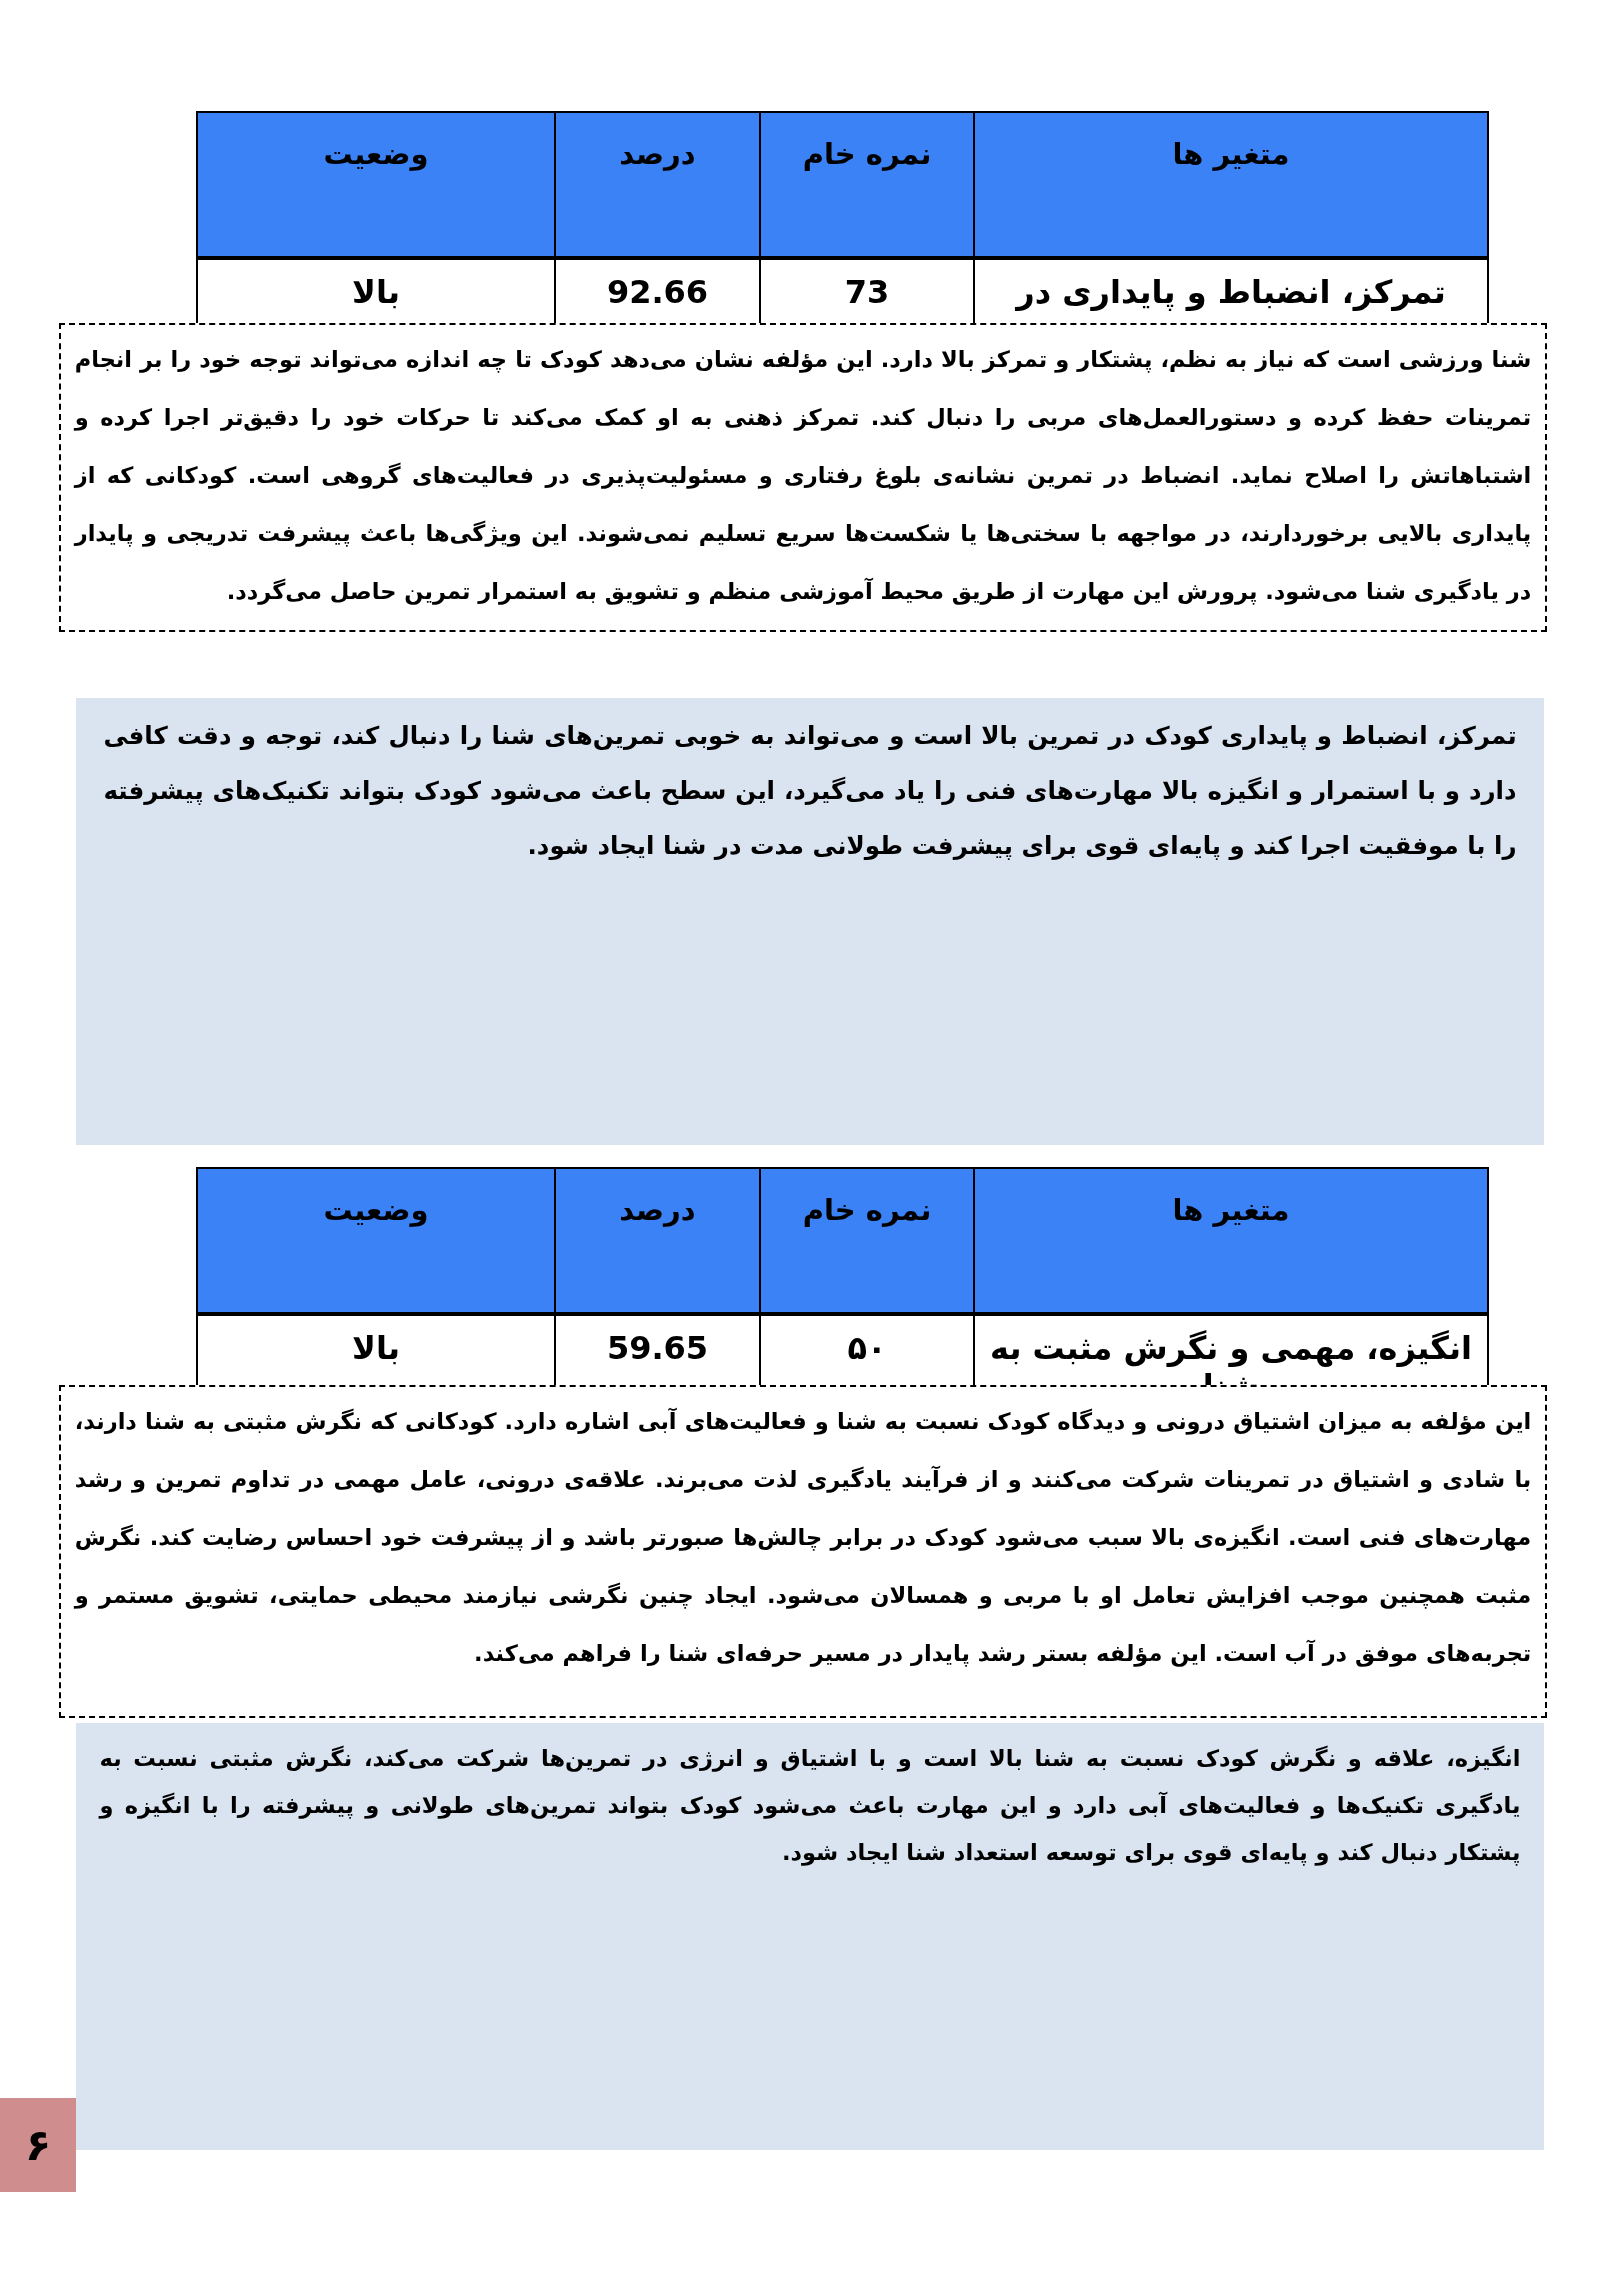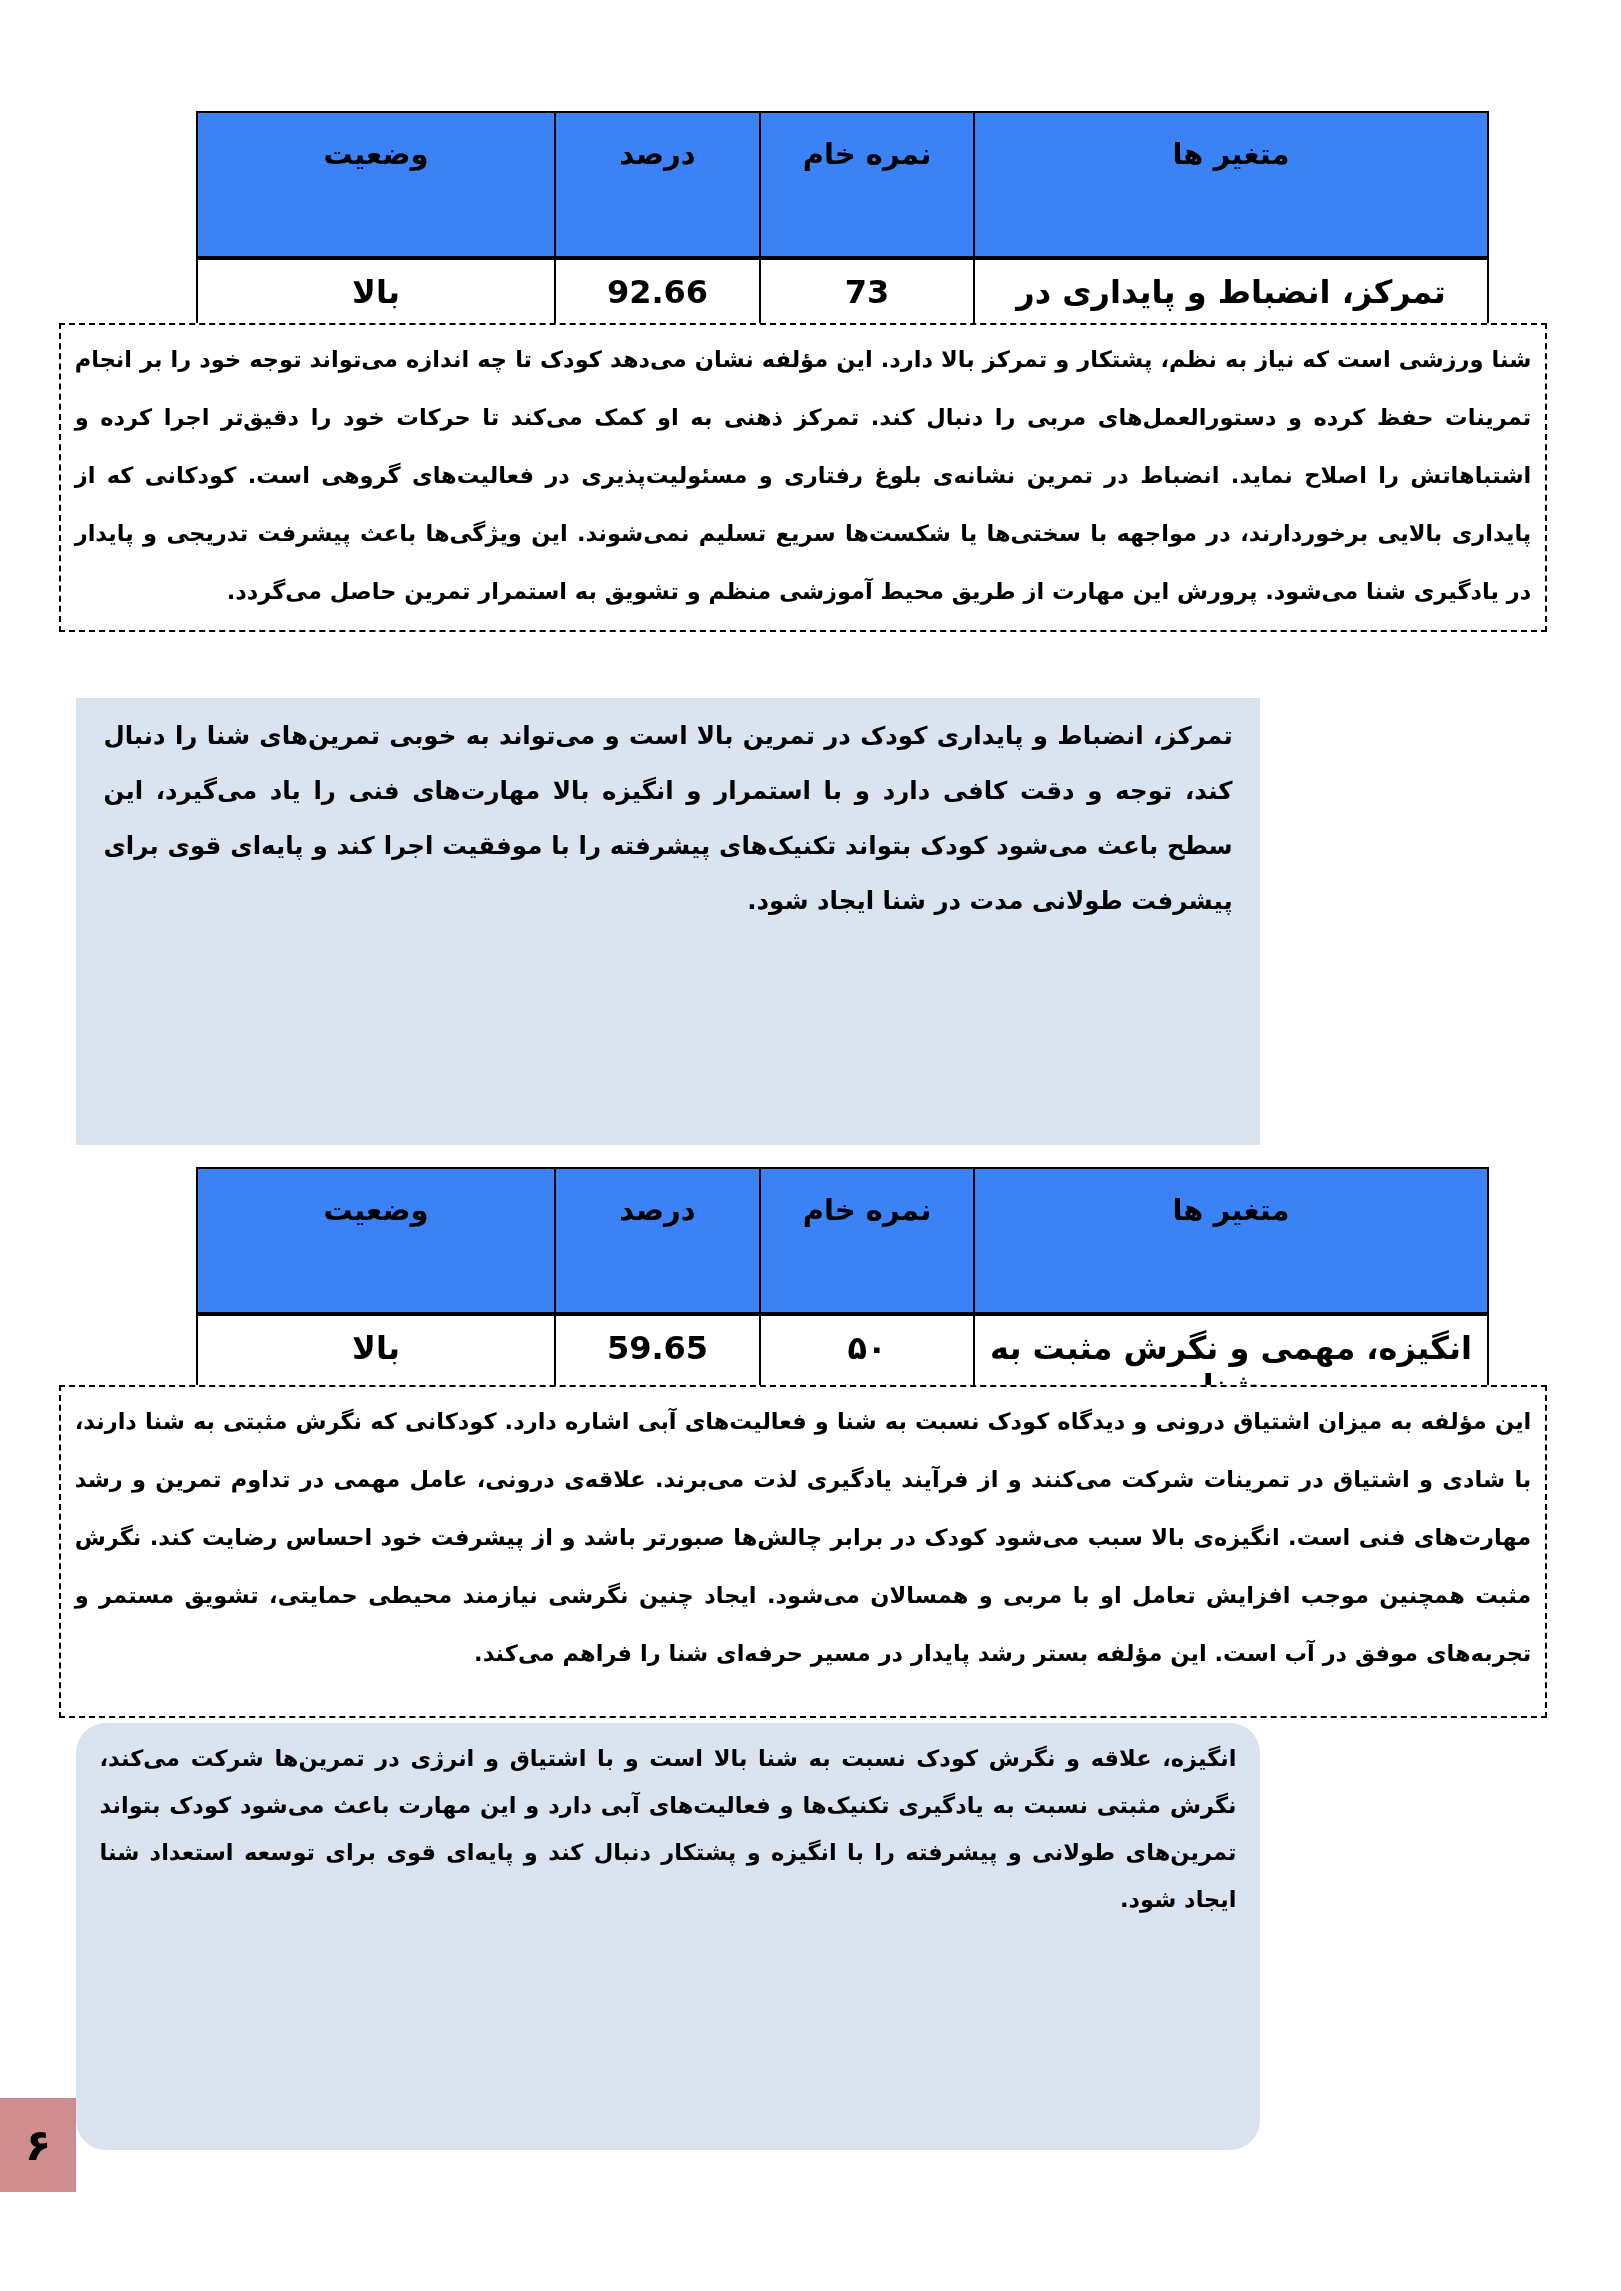--- a/index.html
+++ b/index.html
@@ -19,24 +19,24 @@
 
   
   .dashed-block{position:absolute;left:59px;width:1488px;border:2px dashed #000;
                 box-sizing:border-box;background:#ffffff;direction:rtl;
                 text-align:justify;text-align-last:right;font-weight:bold;
                 font-size:22.5px;line-height:58px;padding:4.9px 13.7px;overflow:hidden;}
   #dashed-1{top:323px;height:309px;}
   #dashed-2{top:1385px;height:333px;}
 
   
-  .panel{position:absolute;left:76px;width:1184px;background:#dae3f0;box-sizing:border-box;
+  .panel{position:absolute;left:76px;width:1468px;background:#dae3f0;box-sizing:border-box;
          direction:rtl;text-align:justify;text-align-last:right;font-weight:bold;overflow:hidden;}
   #panel-1{top:698px;height:447px;font-size:24.5px;line-height:55px;padding:9.8px 27.4px;}
-  #panel-2{top:1723px;height:427px;font-size:22.5px;line-height:47px;padding:11.8px 23.5px;border-radius:30px;}
+  #panel-2{top:1723px;height:427px;font-size:22.5px;line-height:47px;padding:11.8px 23.5px;}
 
   
   .page-number-box{position:absolute;left:0;top:2098px;width:76px;height:94px;
                    background:#d08d8d;display:flex;align-items:center;justify-content:center;}
   .page-number-box span{font-size:43px;font-weight:bold;color:#000;}
 </style>
 </head>
 <body>
 
 <div class="page">

